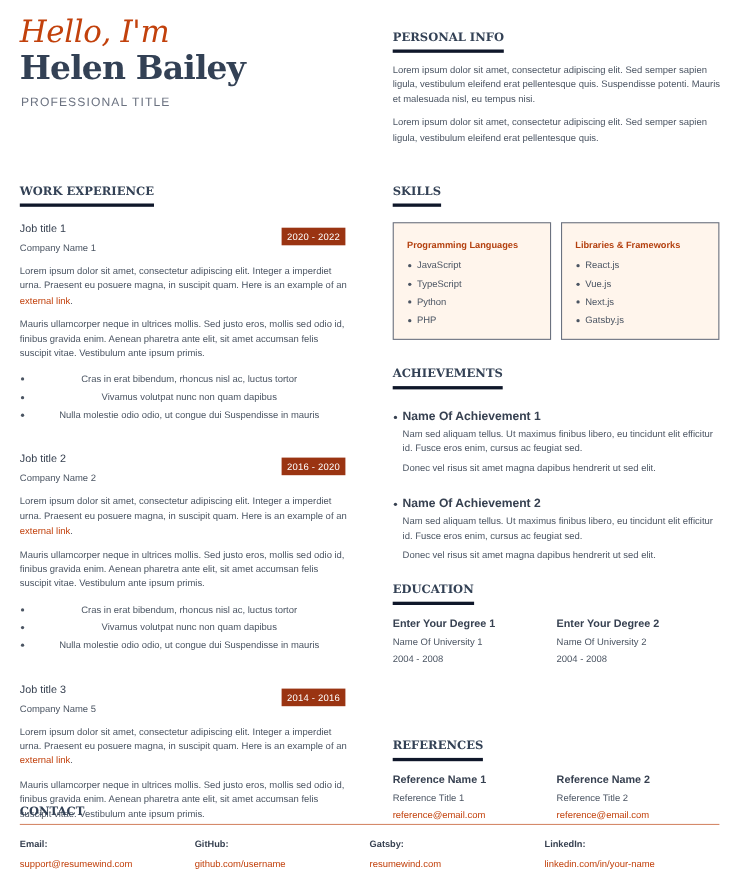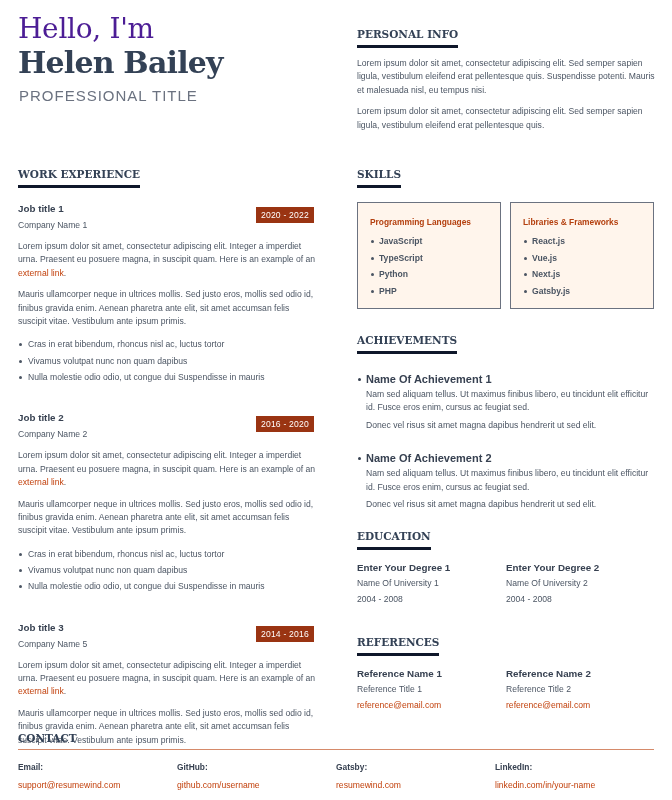--- a/index.html
+++ b/index.html
@@ -2,72 +2,72 @@
 <html><head>
 <meta charset="utf-8">
 <style>
   * { box-sizing: border-box; margin: 0; padding: 0; }
   html, body { width: 672px; height: 800px; background: #ffffff; overflow: hidden; }
   body { font-family: "Liberation Sans", "DejaVu Sans", sans-serif; color: #374151; position: relative; }
 
   .abs { position: absolute; }
 
   
-  .hello { left: 18px; top: 12px; font-family: "DejaVu Serif", serif; font-weight: 300; font-size: 28px; color: #4c1d95; letter-spacing: -0.3px; line-height: 34px; }
+  .hello { left: 18px; top: 12px; font-family: "DejaVu Serif", serif; font-weight: 300; font-size: 28px; color: #c2410c; letter-spacing: -0.3px; line-height: 34px; font-style: italic; }
   .name { left: 18px; top: 44px; font-family: "DejaVu Serif", serif; font-weight: bold; font-size: 30px; color: #334155; letter-spacing: -0.8px; line-height: 38px; }
-  .ptitle { left: 19px; top: 87px; font-size: 15px; letter-spacing: 1px; color: #6b7280; }
+  .ptitle { left: 19px; top: 87px; font-size: 11px; letter-spacing: 1px; color: #6b7280; }
 
   .sec-title { font-family: "DejaVu Serif", "Liberation Serif", serif; font-weight: bold; font-size: 10.5px; color: #334155; letter-spacing: 0px; line-height: 14px; display: inline-block; padding-bottom: 4px; border-bottom: 3px solid #0f172a; }
 
   p.txt { font-size: 8.6px; line-height: 13.4px; color: #4b5563; }
   a.link { color: #c2410c; text-decoration: none; }
 
   
   .personal { left: 357px; top: 24px; width: 298px; }
   .personal .sec-title { margin-bottom: 9px; }
   .personal p.txt + p.txt { margin-top: 8px; }
 
   
   .work { left: 18px; top: 164px; width: 298px; }
   .job { position: relative; margin-top: 14px; }
   .job + .job { margin-top: 26px; }
-  .job-title { font-size: 9.8px; font-weight: bold; color: #374151; line-height: 14px; }
+  .job-title { font-size: 9.8px; font-weight: normal; color: #374151; line-height: 14px; }
   .company { font-size: 8.6px; color: #4b5563; line-height: 13px; margin-top: 3px; }
   .badge { position: absolute; right: 2px; top: 5px; background: #9a3412; color: #ffffff; font-size: 8.6px; padding: 2px 5px; line-height: 12px; letter-spacing: 0.2px; }
   .job p.txt { margin-top: 8px; }
   ul.bul { list-style: none; margin-top: 8px; }
-  ul.bul li { font-size: 8.6px; color: #4b5563; line-height: 16.3px; padding-left: 10px; position: relative; }
+  ul.bul li { font-size: 8.6px; color: #4b5563; line-height: 16.3px; padding-left: 10px; position: relative; text-align: center; }
   ul.bul li::before { content: ""; position: absolute; left: 1px; top: 7px; width: 3px; height: 3px; border-radius: 50%; background: #4b5563; }
 
   
   .skills { left: 357px; top: 164px; width: 298px; }
   .skill-boxes { display: flex; gap: 9px; margin-top: 14px; }
   .skill-box { width: 144px; height: 107px; border: 1px solid #6b7280; background: #fff5ec; padding: 13px 12px; }
   .skill-box h4 { font-size: 8.4px; font-weight: bold; color: #b4400f; line-height: 12px; margin-bottom: 5px; }
-  .skill-box ul { list-style: none; font-weight: bold; }
+  .skill-box ul { list-style: none; }
   .skill-box li { font-size: 8.6px; color: #4b5563; line-height: 16.6px; padding-left: 9px; position: relative; }
   .skill-box li::before { content: ""; position: absolute; left: 1px; top: 7px; width: 3px; height: 3px; border-radius: 50%; background: #4b5563; }
 
   
   .achievements { left: 357px; top: 330px; width: 298px; }
   .ach { margin-top: 19px; }
   .ach + .ach { margin-top: 20px; }
   .ach-title { font-size: 11px; font-weight: bold; color: #374151; line-height: 12px; padding-left: 9px; position: relative; }
   .ach-title::before { content: ""; position: absolute; left: 1px; top: 5px; width: 3px; height: 3px; border-radius: 50%; background: #374151; }
   .ach p.txt { padding-left: 9px; margin-top: 3px; }
   .ach p.txt + p.txt { margin-top: 4px; }
 
   
   .twocol { display: flex; margin-top: 11px; }
   .twocol .col { width: 152px; }
   .col-title { font-size: 9.8px; font-weight: bold; color: #374151; line-height: 14px; }
   .col-line { font-size: 8.6px; color: #4b5563; line-height: 14.5px; margin-top: 1px; }
   .col-line.link { color: #c2410c; }
   .education { left: 357px; top: 526px; width: 298px; }
-  .references { left: 357px; top: 632px; width: 298px; }
+  .references { left: 357px; top: 668px; width: 298px; }
 
   
   .contact { left: 18px; top: 731px; width: 636px; }
   .contact .sec-title { display: block; width: 100%; padding-bottom: 4px; border-bottom: 1.5px solid #d58a6a; }
   .contact-grid { display: flex; margin-top: 11px; }
   .contact-item { width: 159px; }
   .contact-label { font-size: 8.4px; font-weight: bold; color: #374151; line-height: 12px; }
   .contact-val { font-size: 8.6px; color: #c2410c; line-height: 12px; margin-top: 6px; }
 </style>
 </head>

